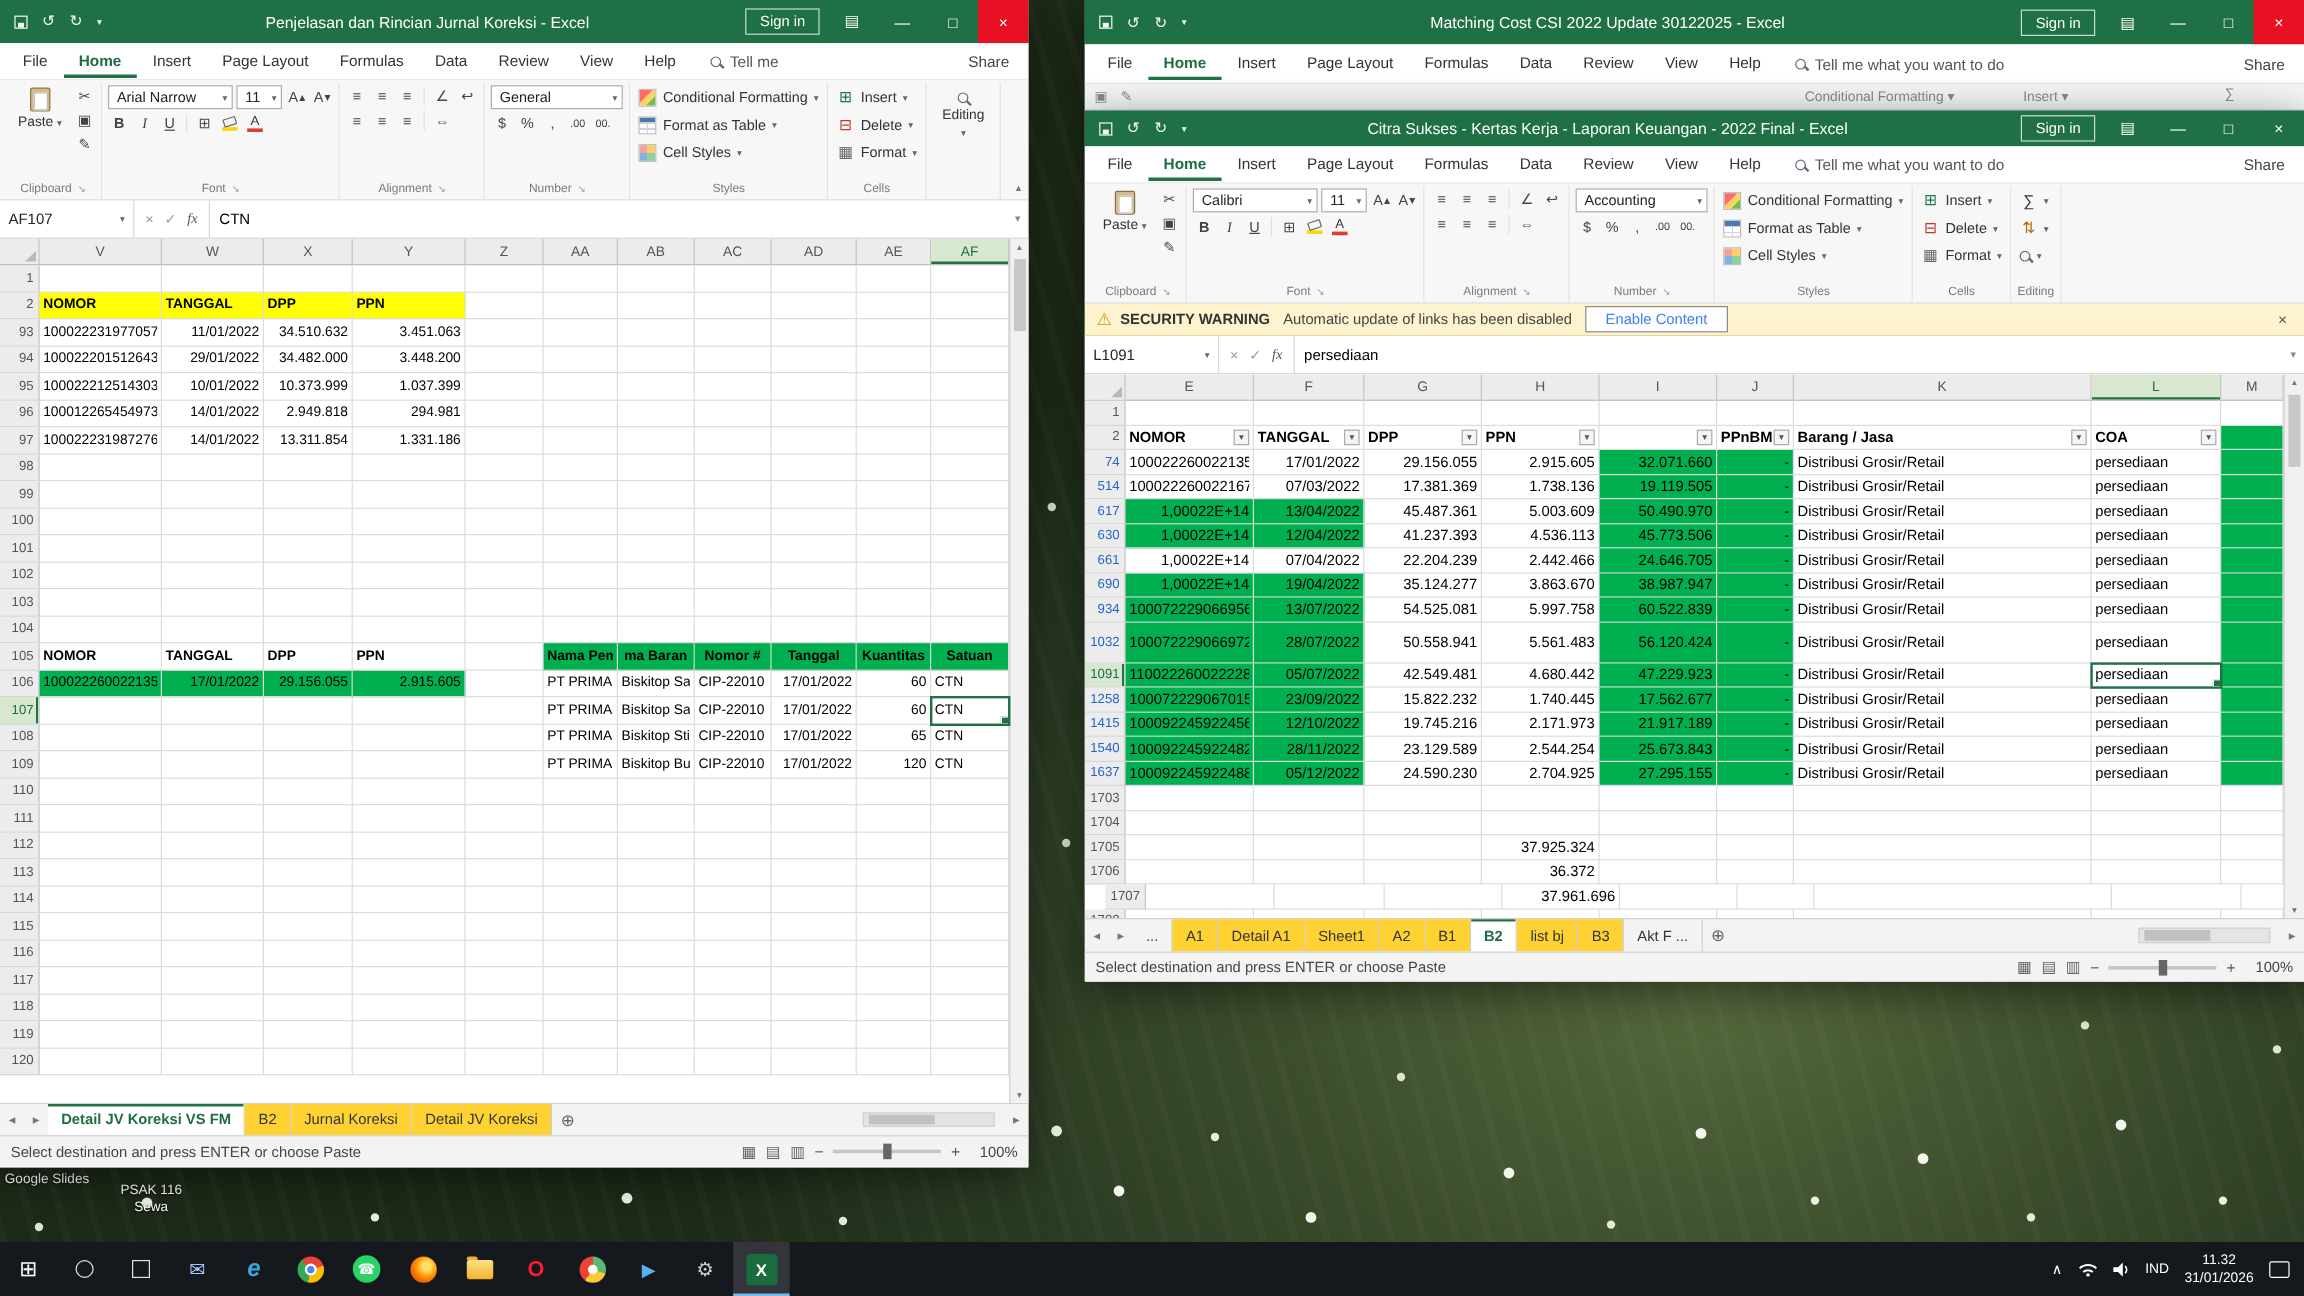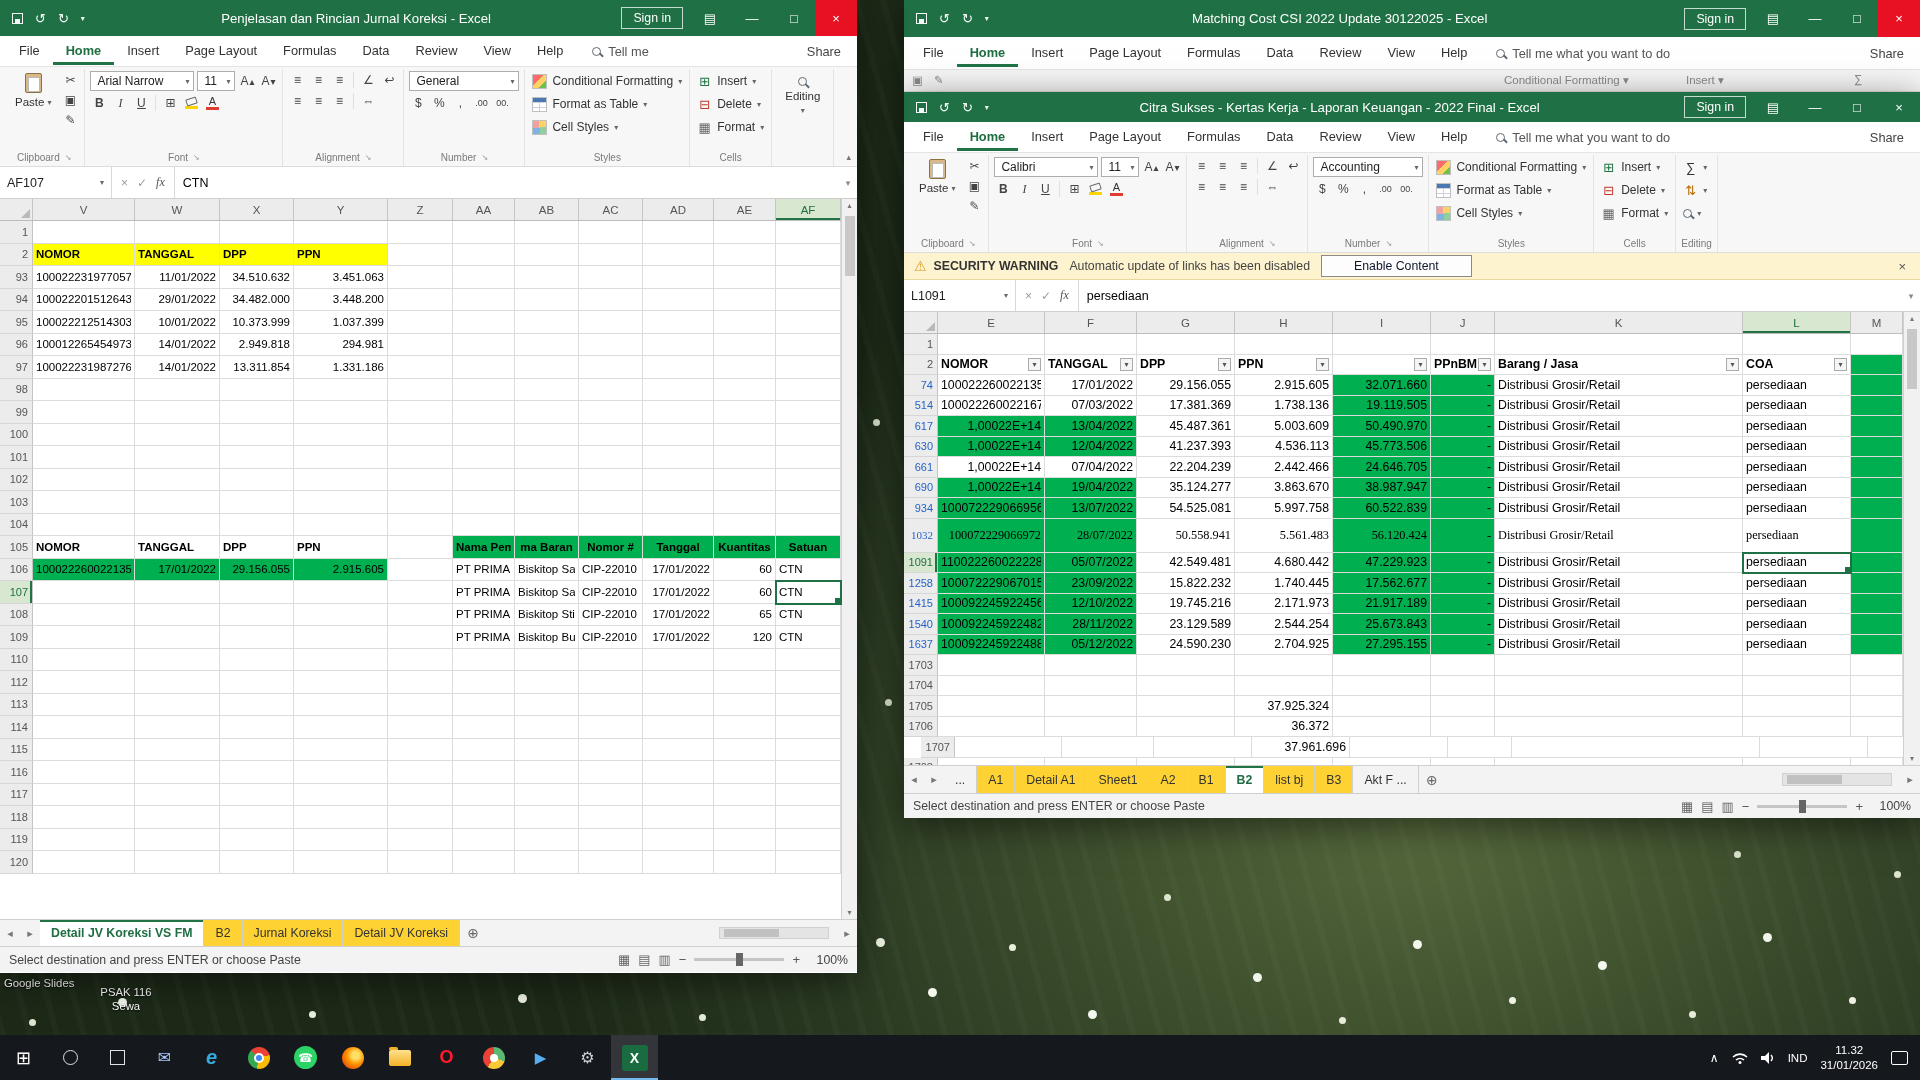--- a/index.html
+++ b/index.html
@@ -140,21 +140,21 @@
   .vico{color:#666;font-size:13px}
   .zbtn{color:#555;font-size:13px}
   .ztrack{width:90px;height:3px;background:#c5c5c5;position:relative}
   .zthumb{position:absolute;left:42px;top:-5px;width:7px;height:13px;background:#666}
   .zval{width:40px;text-align:right}
 
   
   .secbar{height:27px;background:#fdf3cf;border-bottom:1px solid #e8d9a0;display:flex;align-items:center;gap:11px;padding:0 10px;font-size:12.3px;color:#444;flex:none}
   .secwarn{font-weight:bold;color:#333;display:flex;align-items:center;gap:7px}
   .warnic{color:#d89614;font-size:14px}
-  .enablebtn{border:1px solid #8a8a8a;background:#fdfdfd;padding:3px 32px;font-size:12.3px;color:#0f172a}
+  .enablebtn{border:1px solid #8a8a8a;background:#fdfdfd;padding:3px 16px;font-size:12.3px;color:#3b82f6}
   .secclose{margin-left:auto;color:#555;font-size:13px;padding-right:4px}
 
   
   .peek{height:22px;background:#f6f6f6;position:relative;border-bottom:1px solid #ddd;overflow:hidden;color:#8a8a8a;font-size:11.5px;flex:none}
   .peekitem{position:absolute;top:3px;white-space:nowrap}
 
   
   .taskbar{position:absolute;left:0;top:1035px;width:1920px;height:45px;background:#15181d;display:flex;align-items:stretch;z-index:50}
   .tbicons{display:flex}
   .tbi{width:47px;display:flex;align-items:center;justify-content:center}
@@ -699,21 +699,21 @@
           <div class="cell cr-K">
             <span class="cv">Distribusi Grosir/Retail</span>
           </div>
           <div class="cell cr-L">
             <span class="cv">persediaan</span>
           </div>
           <div class="cell cr-M f-g">
             <span class="cv"></span>
           </div>
         </div>
-        <div class="grow" style="height: 34px; font-family: Liberation Serif, serif;">
+        <div class="grow" style="height: 34px;">
           <div class="rh blue">1032</div>
           <div class="cell cr-E f-g a-r">
             <span class="cv">100072229066972</span>
           </div>
           <div class="cell cr-F f-g a-r">
             <span class="cv">28/07/2022</span>
           </div>
           <div class="cell cr-G a-r">
             <span class="cv">50.558.941</span>
           </div>
@@ -1603,20 +1603,34 @@
           <div class="cell cl-Y"></div>
           <div class="cell cl-Z"></div>
           <div class="cell cl-AA"></div>
           <div class="cell cl-AB"></div>
           <div class="cell cl-AC"></div>
           <div class="cell cl-AD"></div>
           <div class="cell cl-AE"></div>
           <div class="cell cl-AF"></div>
         </div>
         <div class="grow" style="height: 22.5px;">
+          <div class="rh">111</div>
+          <div class="cell cl-V"></div>
+          <div class="cell cl-W"></div>
+          <div class="cell cl-X"></div>
+          <div class="cell cl-Y"></div>
+          <div class="cell cl-Z"></div>
+          <div class="cell cl-AA"></div>
+          <div class="cell cl-AB"></div>
+          <div class="cell cl-AC"></div>
+          <div class="cell cl-AD"></div>
+          <div class="cell cl-AE"></div>
+          <div class="cell cl-AF"></div>
+        </div>
+        <div class="grow" style="height: 22.5px;">
           <div class="rh">112</div>
           <div class="cell cl-V"></div>
           <div class="cell cl-W"></div>
           <div class="cell cl-X"></div>
           <div class="cell cl-Y"></div>
           <div class="cell cl-Z"></div>
           <div class="cell cl-AA"></div>
           <div class="cell cl-AB"></div>
           <div class="cell cl-AC"></div>
           <div class="cell cl-AD"></div>

